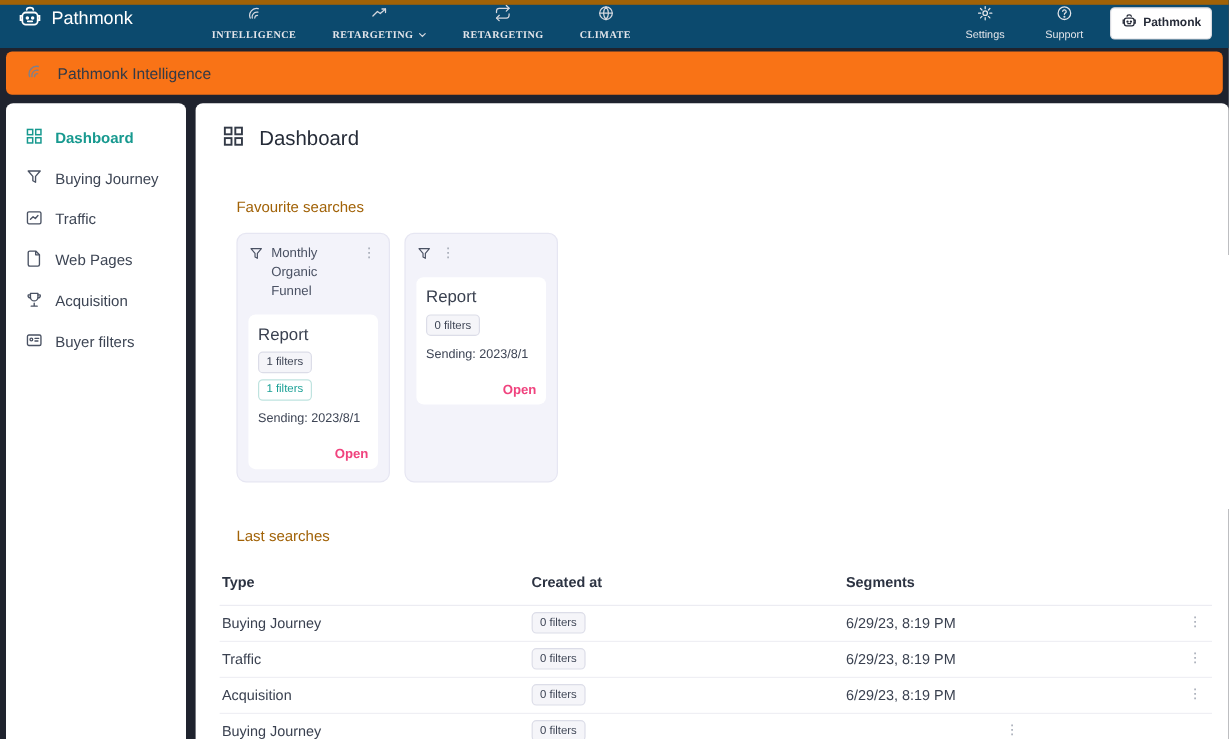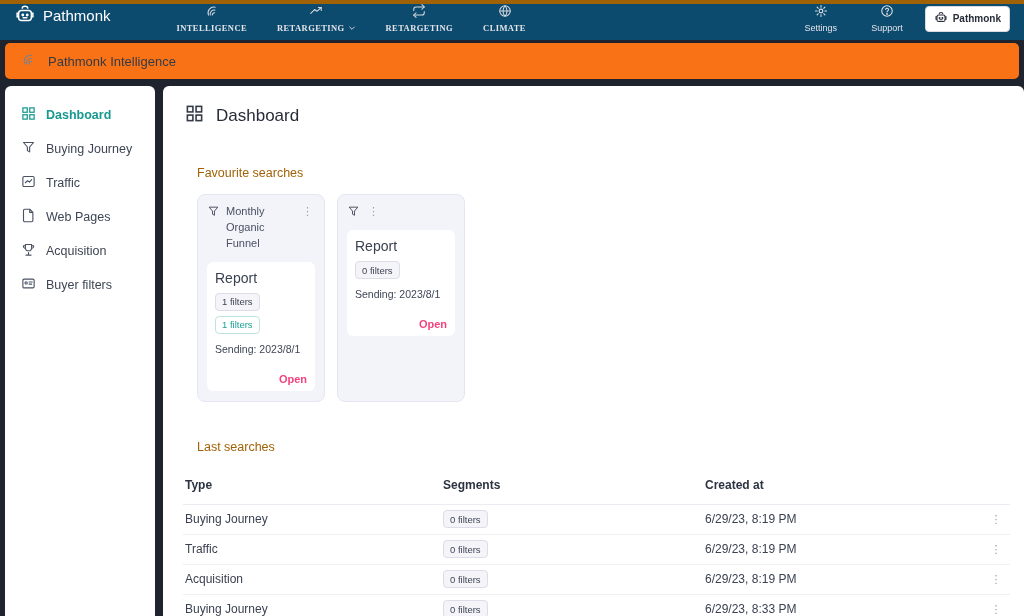--- a/index.html
+++ b/index.html
@@ -314,22 +314,22 @@
           <div class="open-link" style="color: rgb(240, 67, 126);">Open</div>
         </div>
       </div>
     </div>
 
     <div class="section-label" style="margin-top:38px">Last searches</div>
 
     <div class="table">
       <div class="t-head">
         <span>Type</span>
+        <span>Created at</span>
         <span>Segments</span>
-        <span>Created at</span>
         <span></span>
       </div>
       <div id="rows-container">
   <div class="t-row">
     <span>Buying Journey</span>
     <span class="badge">0 filters</span>
     <span>6/29/23, 8:19 PM</span>
     <span class="kebab">⋮</span>
   </div>
 
@@ -343,20 +343,19 @@
   <div class="t-row">
     <span>Acquisition</span>
     <span class="badge">0 filters</span>
     <span>6/29/23, 8:19 PM</span>
     <span class="kebab">⋮</span>
   </div>
 
   <div class="t-row">
     <span>Buying Journey</span>
     <span class="badge">0 filters</span>
-    <span>6/29/23, 8:33 PM</span>
     <span class="kebab">⋮</span>
   </div>
 
 </div>
     </div>
   </div>
 </div>
 
 </body></html>

